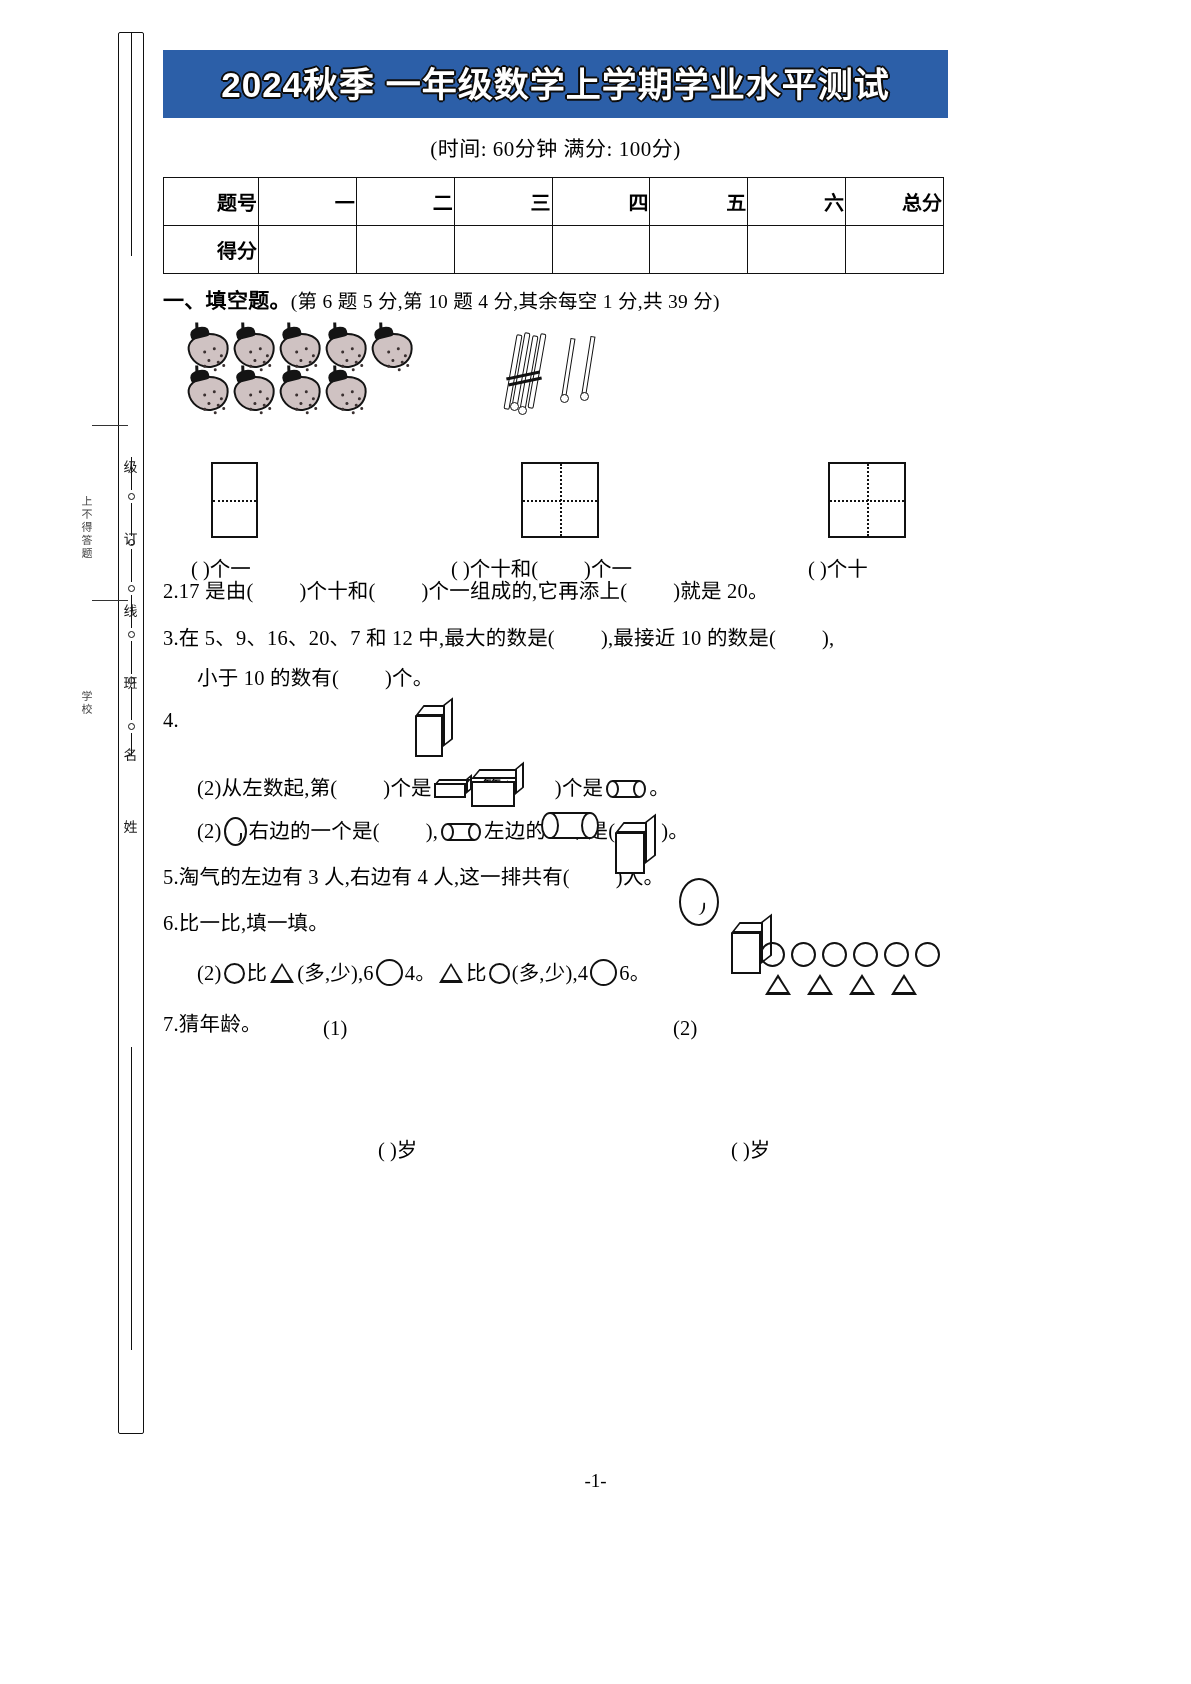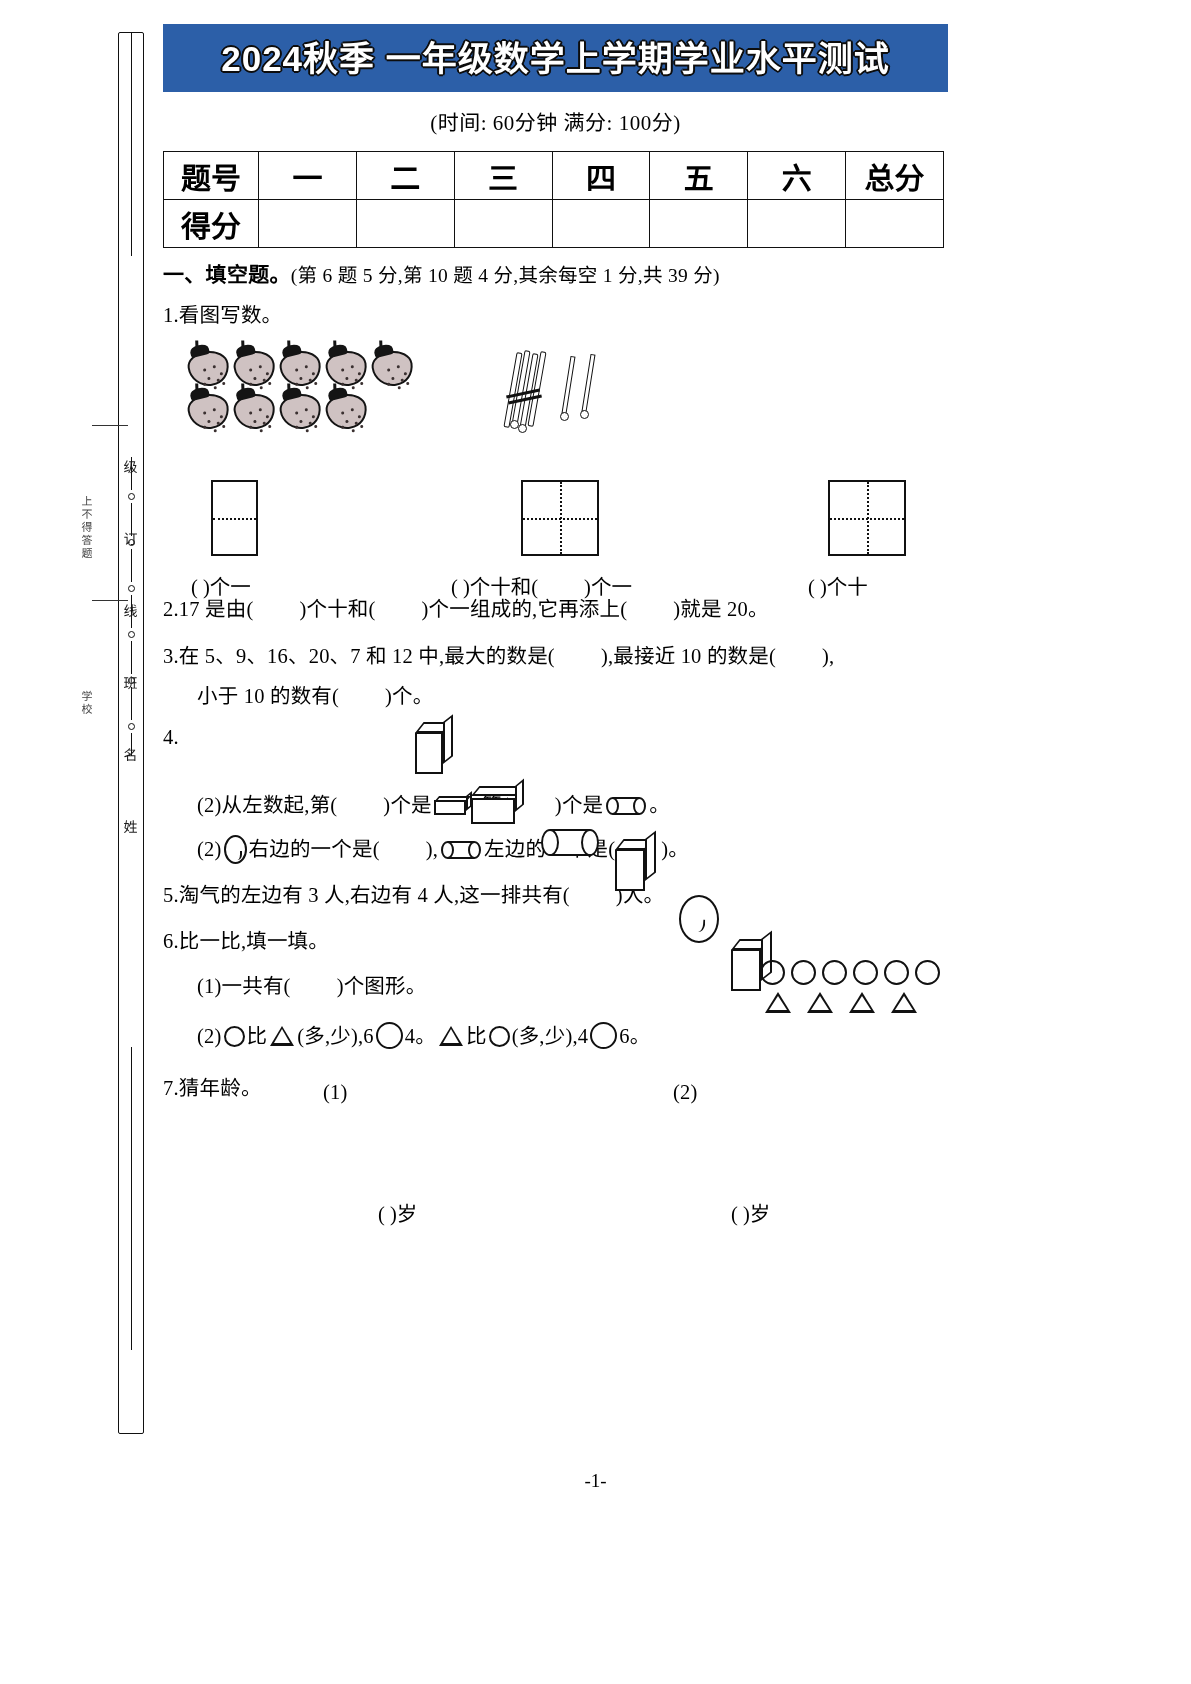--- a/index.html
+++ b/index.html
@@ -77,21 +77,21 @@
     writing-mode: vertical-rl;
     font-size: 11px;
     color: #444;
     letter-spacing: 2px;
   }
 
   
   .page {
     position: absolute;
     left: 163px;
-    top: 24px;
+    top: 50px;
     width: 785px;
   }
 
   
   .banner {
     background: #2c5fa8;
     padding: 14px 10px 13px;
     text-align: center;
     color: #ffffff;
   }
@@ -126,22 +126,22 @@
   
   table.score-table {
     border-collapse: collapse;
     width: 781px;
     margin-top: 15px;
     table-layout: fixed;
   }
   table.score-table td {
     border: 1.8px solid #111;
     height: 45px;
-    text-align: center;
-    font-size: 30px;
+    text-align: right;
+    font-size: 20px;
     font-weight: 600;
     font-family: Liberation Sans, sans-serif;
   }
   table.score-table td.hdr-col { width: 92px; }
 
   
   .sec-title {
     margin-top: 10px;
     font-size: 21px;
     font-weight: bold;
@@ -517,23 +517,20 @@
       <td></td>
       <td></td>
     </tr>
   </tbody>
     </table>
 
   <div class="sec-title">
     <span>一、填空题。</span><span class="note">(第 6 题 5 分,第 10 题 4 分,其余每空 1 分,共 39 分)</span>
   </div>
 
-  <div class="q" style="margin-top:12px">
-    <span>1.</span><span>看图写数。</span>
-  </div>
 
   <div class="q1-row">
 
     <div class="grp" style="left:22px; top:6px;">
       <div class="berry-grid">
         <div class="berry-line" id="berry-row-1">
             <div class="berry">
               <div class="body">
                 <div class="seed" style="left: 13px; top: 15px;"></div>
                 <div class="seed" style="left: 23px; top: 13px;"></div>
@@ -764,23 +761,20 @@
 
   <div class="q" style="margin-top:14px">
     <span>5.</span><span>淘气的左边有 3 人,右边有 4 人,这一排共有(</span><span class="blank"></span><span>)人。</span>
   </div>
 
   <div style="position:relative;">
     <div class="q" style="margin-top:14px">
       <span>6.</span><span>比一比,填一填。</span>
     </div>
 
-    <div class="q indent" style="margin-top:14px">
-      <span>(1)一共有(</span><span class="blank"></span><span>)个图形。</span>
-    </div>
 
     <div class="q6-figure">
       <div class="circ-row" id="circle-row">
           <div class="circ"></div>
           <div class="circ"></div>
           <div class="circ"></div>
           <div class="circ"></div>
           <div class="circ"></div>
           <div class="circ"></div>
         </div>

